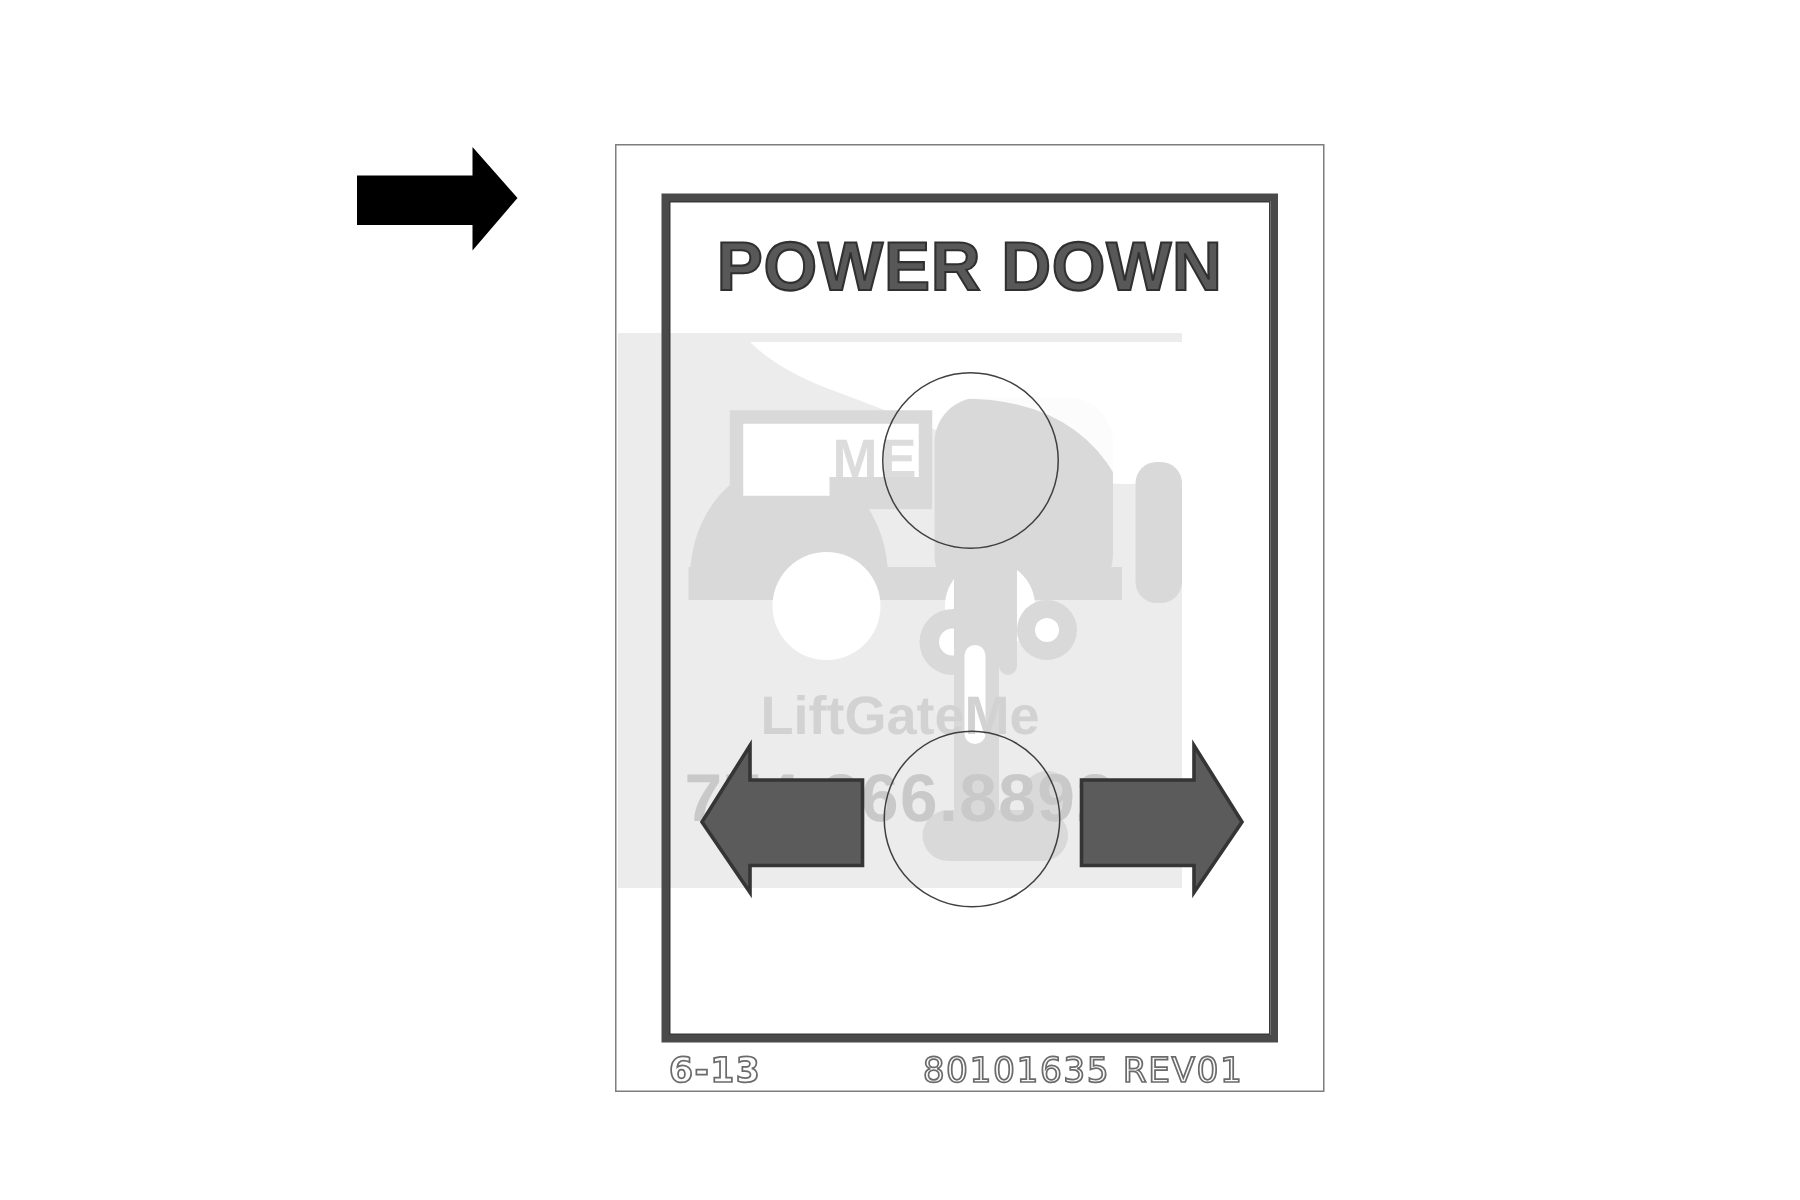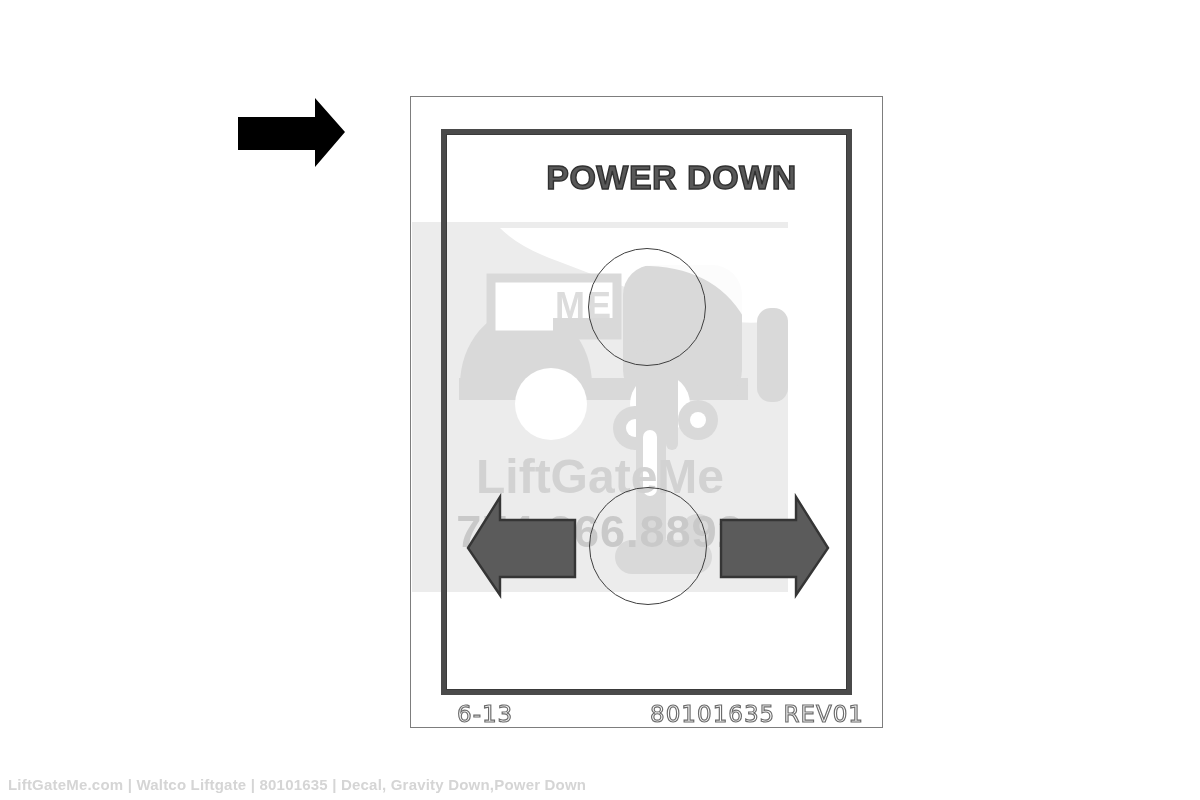--- a/index.html
+++ b/index.html
@@ -27,21 +27,21 @@
   .wm-truck {
     position: absolute;
     left: 412px; top: 222px;
     width: 376px; height: 370px;
   }
   .wm-brand {
     position: absolute;
     left: 412px; top: 457px;
     width: 376px;
     text-align: center;
-    font-size: 48px;
+    font-size: 36px;
     font-weight: bold;
     color: #d2d2d2;
     line-height: 40px;
     letter-spacing: 0px;
   }
   .wm-phone {
     position: absolute;
     left: 412px; top: 509px;
     width: 376px;
     text-align: center;
@@ -67,28 +67,27 @@
     border: 5px solid #4a4a4a;
     box-shadow: 0 0 0 1px #3a3a3a inset;
     box-sizing: border-box;
     background: transparent;
   }
   .decal-title {
     position: absolute;
     left: 441px;
     width: 411px;
     text-align: center;
-    font-size: 34px;
+    font-size: 46px;
     font-weight: bold;
     line-height: 42px;
     color: #585858;
     -webkit-text-stroke: 1.4px #303030;
     letter-spacing: 0.5px;
     white-space: nowrap;
-    padding-left: 25px;
   }
   .t-power   { top: 156px; }
   .t-gravity { top: 405px; }
   .t-motor   { top: 642px; }
   .decal-circle {
     position: absolute;
     width: 118px; height: 118px;
     border: 1.6px solid #3f3f3f;
     border-radius: 50%;
     box-sizing: border-box;
@@ -107,22 +106,22 @@
     top: 701px;
     font-family: "DejaVu Sans", sans-serif;
     font-size: 23px;
     line-height: 26px;
     font-weight: normal;
     color: #fdfdfd;
     -webkit-text-stroke: 1.15px #6b6b6b;
     letter-spacing: 1px;
     white-space: nowrap;
   }
-  .d-code { left: 457px; }
-  .d-part { left: 453px; width: 411px; text-align: right; }
+  .d-code { left: 446px; font-weight: bold; }
+  .d-part { left: 418px; width: 411px; text-align: right; }
   
   .page-caption {
     position: absolute;
     left: 8px; top: 776px;
     font-size: 15px;
     font-weight: bold;
     color: #d5d5d5;
     letter-spacing: 0.2px;
     white-space: nowrap;
   }
@@ -186,15 +185,14 @@
     <polygon points="828,548 796,497 796,520 721,520 721,577 796,577 796,595" fill="#5b5b5b" stroke="#353535" stroke-width="2.4"></polygon>
   </svg>
 
   <div class="decal-smalltext d-code">6-13</div>
   <div class="decal-smalltext d-part">80101635 REV01</div>
 
   <svg class="pointer-svg" viewBox="0 0 1200 800">
     <polygon points="238,117 315,117 315,98 345,132 315,167 315,150 238,150" fill="#000000"></polygon>
   </svg>
 
-  <div class="page-caption">LiftGateMe.com | Waltco Liftgate | 80101635 | Decal, Gravity Down,Power Down</div>
 
 </div>
 
 </body></html>

